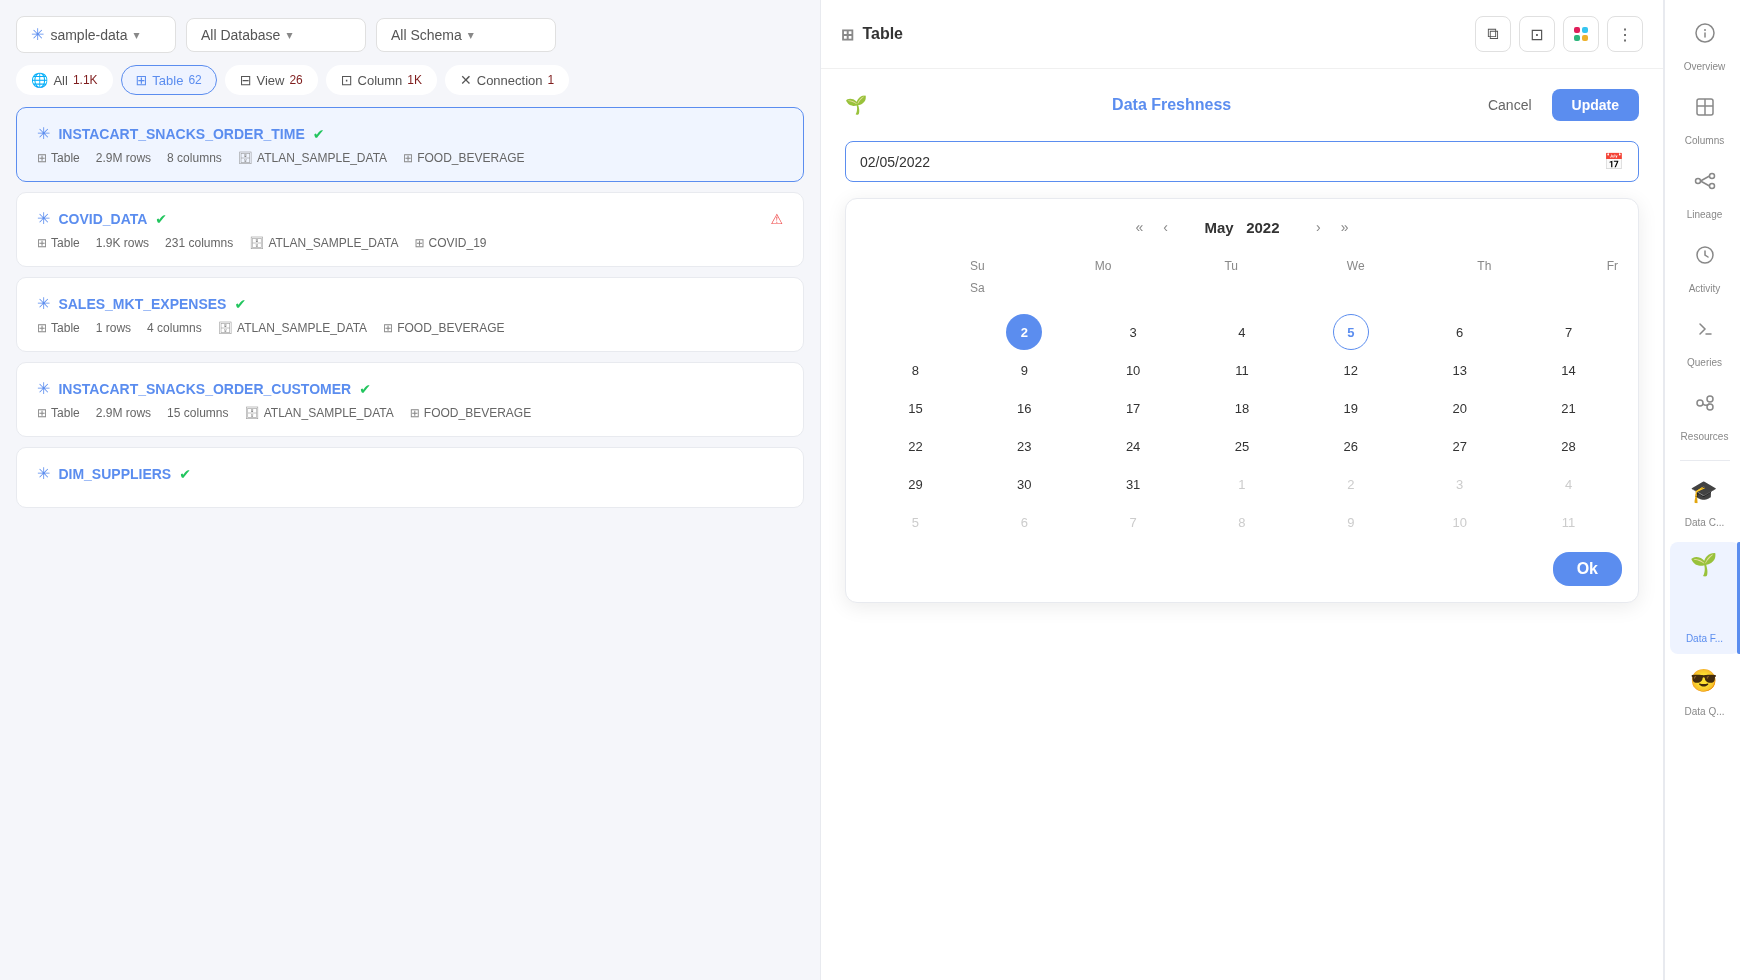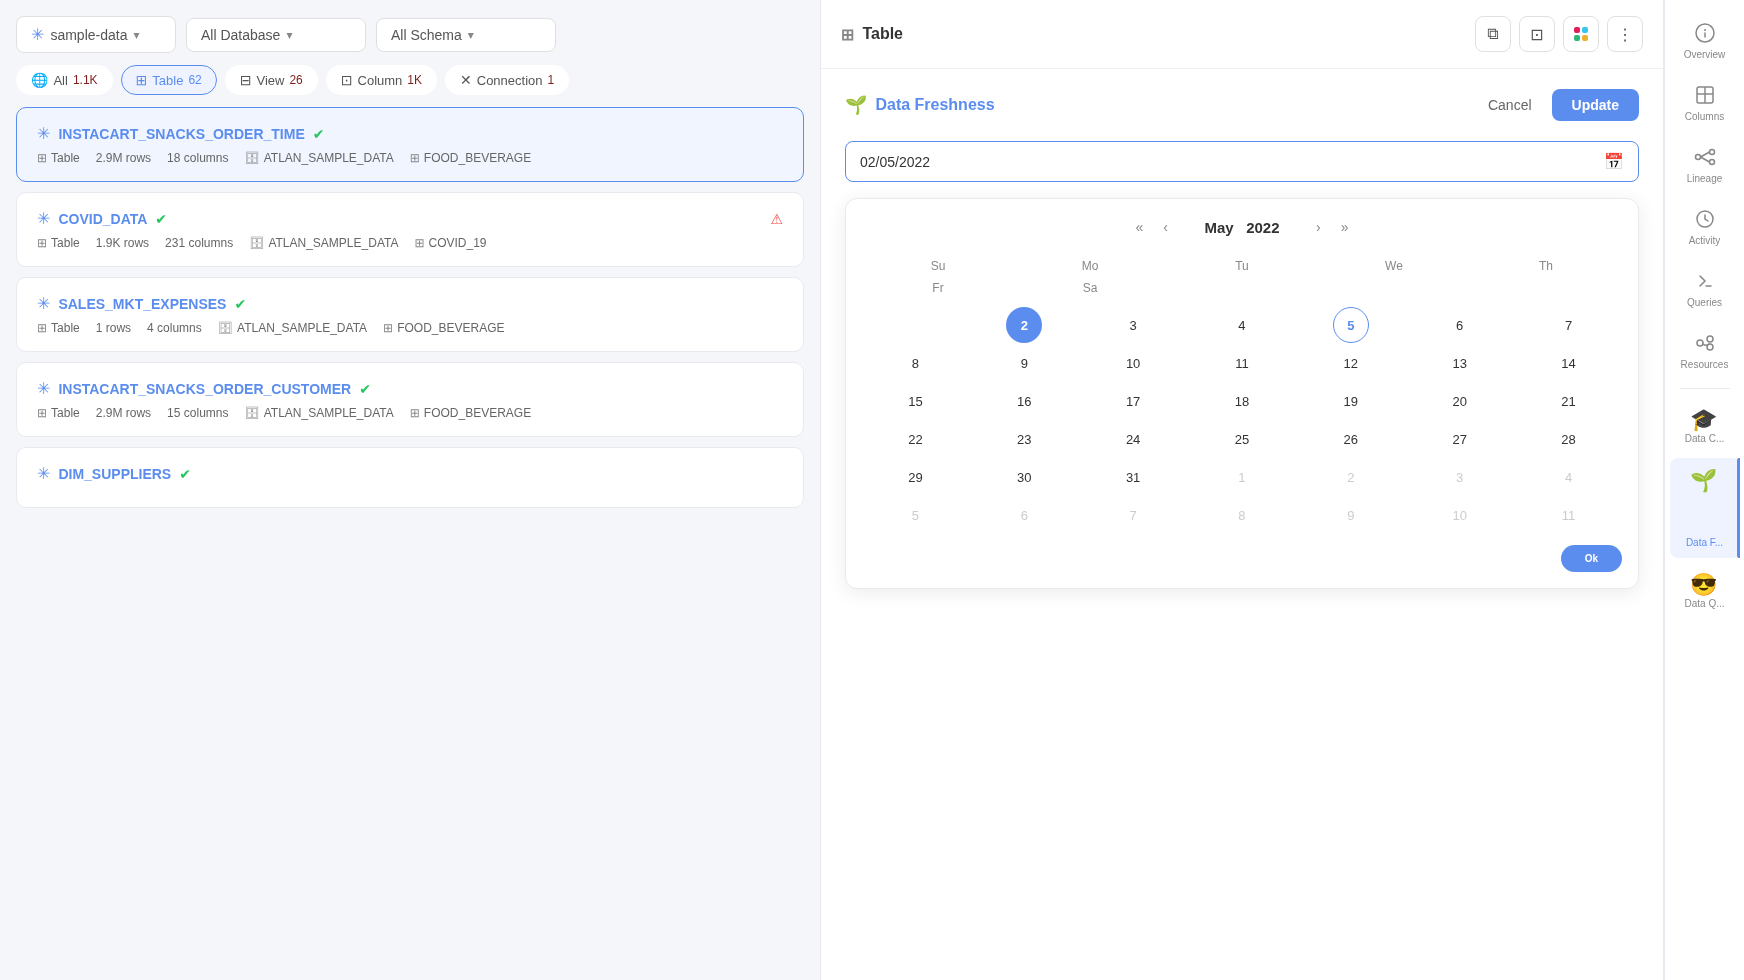--- a/index.html
+++ b/index.html
@@ -37,48 +37,48 @@
     .middle-panel { flex: 1; background: white; border-left: 1px solid #e8eaef; border-right: 1px solid #e8eaef; display: flex; flex-direction: column; }
     .middle-header { display: flex; align-items: center; gap: 10px; padding: 16px 20px; border-bottom: 1px solid #f0f0f0; }
     .table-label { font-size: 16px; font-weight: 600; color: #333; display: flex; align-items: center; gap: 8px; }
     .header-actions { display: flex; gap: 8px; align-items: center; margin-left: auto; }
     .header-btn { width: 36px; height: 36px; border: 1px solid #e0e0e0; border-radius: 8px; display: flex; align-items: center; justify-content: center; cursor: pointer; background: white; color: #555; font-size: 16px; }
 
     
     .data-freshness { padding: 20px 24px; }
     .freshness-header { display: flex; align-items: center; gap: 8px; margin-bottom: 20px; }
     .freshness-icon { color: #22c55e; font-size: 18px; }
-    .freshness-title { font-size: 16px; font-weight: 600; color: #5b8def; flex: 1; }
+    .freshness-title { font-size: 16px; font-weight: 600; color: #5b8def; flex: 1; text-align: center; }
     .cancel-btn { background: none; border: none; color: #666; font-size: 14px; cursor: pointer; padding: 6px 12px; }
     .update-btn { background: #5b8def; color: white; border: none; border-radius: 8px; padding: 8px 20px; font-size: 14px; font-weight: 600; cursor: pointer; }
 
     
     .expiry-label { font-size: 13px; color: #555; margin-bottom: 8px; }
     .expiry-input-wrap { display: flex; align-items: center; border: 1.5px solid #5b8def; border-radius: 8px; padding: 10px 14px; background: white; margin-bottom: 16px; }
     .expiry-input { flex: 1; border: none; outline: none; font-size: 14px; color: #333; background: transparent; }
     .calendar-icon { color: #888; font-size: 16px; cursor: pointer; }
 
     
     .calendar { background: white; border: 1px solid #e8eaef; border-radius: 12px; padding: 16px; box-shadow: 0 4px 20px rgba(0,0,0,0.08); }
     .cal-header { display: flex; align-items: center; justify-content: center; gap: 8px; margin-bottom: 16px; }
     .cal-nav { background: none; border: none; cursor: pointer; color: #888; font-size: 14px; padding: 4px 6px; }
     .cal-title { font-size: 15px; font-weight: 600; color: #333; min-width: 120px; text-align: center; }
-    .cal-days-header { display: grid; grid-template-columns: repeat(5, 1fr); text-align: center; margin-bottom: 8px; }
+    .cal-days-header { display: grid; grid-template-columns: repeat(6, 1fr); text-align: right; margin-bottom: 15px; }
     .cal-day-name { font-size: 12px; color: #888; padding: 4px; font-weight: 500; }
     .cal-days { display: grid; grid-template-columns: repeat(7, 1fr); gap: 2px; }
     .cal-day { width: 36px; height: 36px; display: flex; align-items: center; justify-content: center; font-size: 13px; color: #333; border-radius: 50%; cursor: pointer; margin: auto; }
     .cal-day.selected { background: #5b8def; color: white; font-weight: 600; }
     .cal-day.today { border: 1.5px solid #5b8def; color: #5b8def; font-weight: 600; }
     .cal-day.dimmed { color: #ccc; }
     .cal-footer { display: flex; justify-content: flex-end; margin-top: 12px; }
-    .ok-btn { background: #5b8def; color: white; border: none; border-radius: 16px; padding: 8px 24px; font-size: 10px; font-weight: 600; cursor: pointer; }
+    .ok-btn { background: #5b8def; color: white; border: none; border-radius: 16px; padding: 8px 24px; font-size: 16px; font-weight: 600; cursor: pointer; }
 
     
     .right-sidebar { width: 80px; background: white; border-left: 1px solid #e8eaef; display: flex; flex-direction: column; align-items: center; padding: 12px 0; gap: 4px; }
-    .sidebar-item { display: flex; flex-direction: column; align-items: center; gap: 0; padding: 10px 6px; cursor: pointer; border-radius: 8px; width: 70px; }
+    .sidebar-item { display: flex; flex-direction: column; align-items: center; gap: 12px; padding: 10px 6px; cursor: pointer; border-radius: 8px; width: 70px; }
     .sidebar-item.active { background: #eef3ff; }
     .sidebar-item .si-icon { font-size: 20px; color: #888; }
     .sidebar-item.active .si-icon { color: #5b8def; }
     .sidebar-item .si-label { font-size: 10px; color: #888; text-align: center; }
     .sidebar-item.active .si-label { color: #5b8def; margin-top: 43px; }
     .sidebar-separator { height: 1px; background: #e8eaef; width: 50px; margin: 4px 0; }
     .sidebar-item-wrap { position: relative; display: flex; align-items: center; }
 
     
     .top-dropdown { display: flex; align-items: center; gap: 6px; background: white; border: 1px solid #e0e0e0; border-radius: 8px; padding: 8px 14px; font-size: 14px; color: #555; cursor: pointer; white-space: nowrap; }
@@ -136,21 +136,21 @@
 
     <div class="table-card selected">
       <div class="table-card-title">
         <span style="color:#5b8def;">✳</span>
         <span class="name">INSTACART_SNACKS_ORDER_TIME</span>
         <span class="verified">✔</span>
       </div>
       <div class="table-card-meta">
         <span class="meta-item"><span class="meta-icon">⊞</span> Table</span>
         <span class="meta-item">2.9M rows</span>
-        <span class="meta-item">18 columns</span>
+        <span class="meta-item">8 columns</span>
         <span class="meta-item"><span class="meta-icon">🗄</span> ATLAN_SAMPLE_DATA</span>
         <span class="meta-item"><span class="meta-icon">⊞</span> FOOD_BEVERAGE</span>
       </div>
     </div>
 
     <div class="table-card">
       <div class="table-card-title">
         <span style="color:#5b8def;">✳</span>
         <span class="name">COVID_DATA</span>
         <span class="verified">✔</span>

